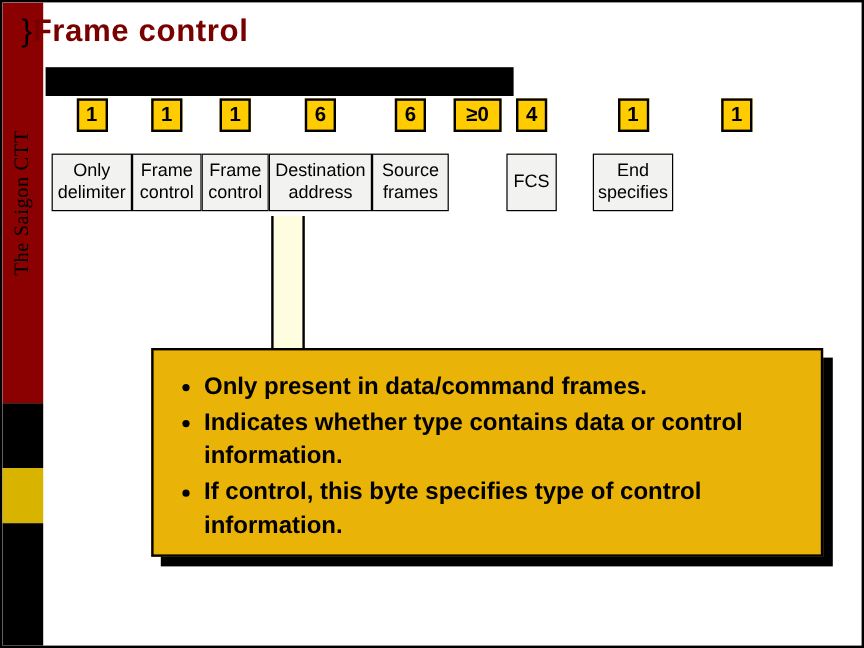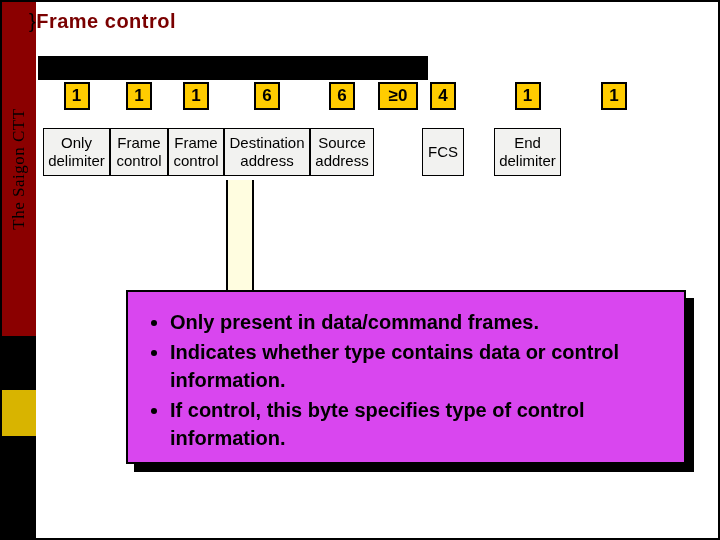--- a/index.html
+++ b/index.html
@@ -37,24 +37,24 @@
     font-size: 17px;
     color: #000;
     letter-spacing: 0.5px;
   }
   .sidebar .black1 { position:absolute; left:0; top:334px; width:34px; height:54px; background:#000; }
   .sidebar .gold   { position:absolute; left:0; top:388px; width:34px; height:46px; background:#d8b400; }
   .sidebar .black2 { position:absolute; left:0; top:434px; width:34px; height:106px; background:#000; }
 
   .title {
     position: absolute;
-    left: 27px; top: 8px;
+    left: 16px; top: 8px;
     font-family: Verdana, sans-serif;
     font-weight: 900;
-    font-size: 20px;
+    font-size: 26px;
     color: #7a0000;
     letter-spacing: 0.5px;
   }
   .title .brace {
     font-weight: 400;
     color: #000;
     font-family: Verdana, sans-serif;
   }
 
   .hr-dark {
@@ -119,21 +119,21 @@
   .callout-shadow {
     position: absolute;
     left: 132px; top: 296px;
     width: 560px; height: 174px;
     background: #000;
   }
   .callout-box {
     position: absolute;
     left: 124px; top: 288px;
     width: 560px; height: 174px;
-    background: #d946ef;
+    background: #eab308;
     border: 2px solid #000;
     padding: 14px 18px 10px 24px;
   }
   .callout-box ul {
     margin: 0; padding: 0 0 0 18px;
     list-style: disc;
   }
   .callout-box li {
     font-family: Arial, Helvetica, sans-serif;
     font-weight: 700;
@@ -173,32 +173,32 @@
   <div class="field w-fc">
     <div class="numbox nb-fc">1</div>
     <div class="labelbox w-fc">Frame control</div>
   </div>
   <div class="field w-da">
     <div class="numbox nb-da">6</div>
     <div class="labelbox w-da">Destination address</div>
   </div>
   <div class="field w-sa">
     <div class="numbox nb-sa">6</div>
-    <div class="labelbox w-sa">Source address</div>
+    <div class="labelbox w-sa">Source frames</div>
   </div>
   <div class="field w-dt">
     <div class="numbox nb-dt">≥0</div>
   </div>
   <div class="field w-fs">
     <div class="numbox nb-fs">4</div>
     <div class="labelbox w-fs">FCS</div>
   </div>
   <div class="field w-ed ed-gap">
     <div class="numbox nb-ed">1</div>
-    <div class="labelbox w-ed">End delimiter</div>
+    <div class="labelbox w-ed">End specifies</div>
   </div>
   <div class="field w-fr fr-gap">
     <div class="numbox nb-fr">1</div>
   </div>
 </div>
 
 <div class="callout-connector"></div>
 <div class="callout-shadow"></div>
 <div class="callout-box">
   <ul>

